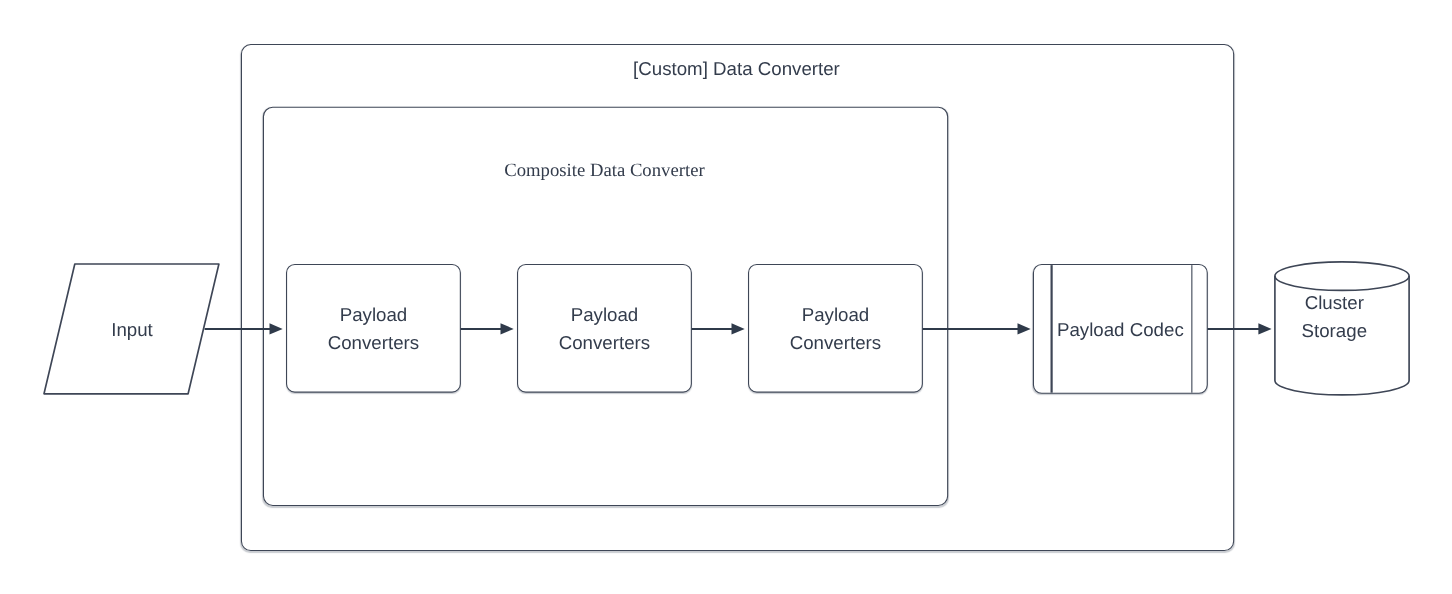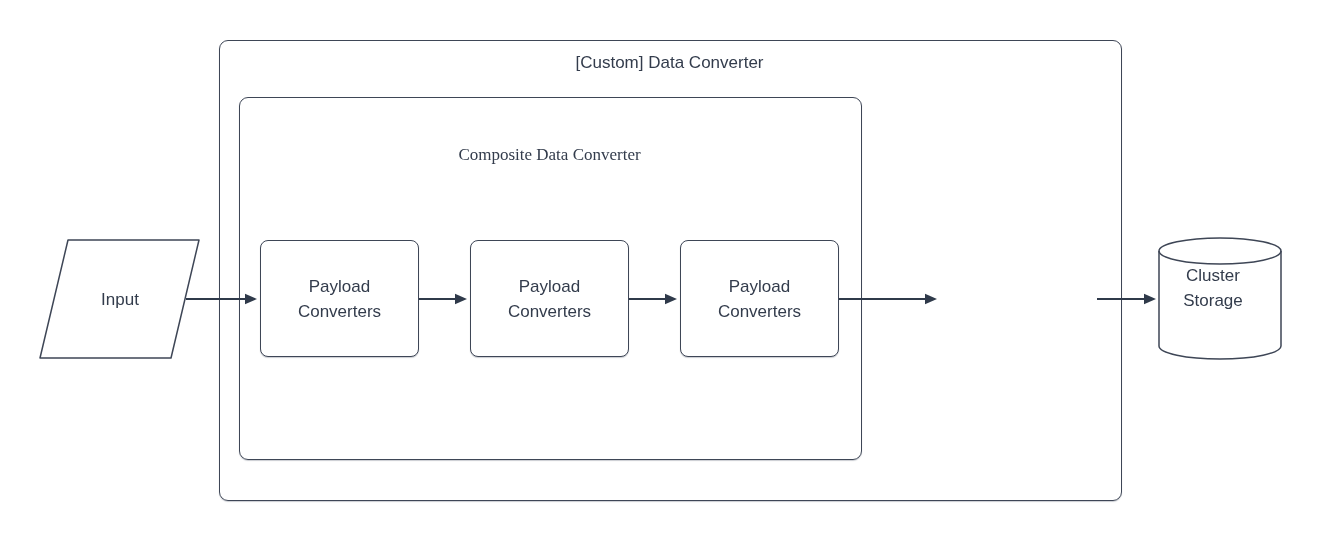--- a/index.html
+++ b/index.html
@@ -130,18 +130,23 @@
   <div class="node-rect converter-1">
     <div class="node-label">Payload Converters</div>
   </div>
   <div class="node-rect converter-2">
     <div class="node-label">Payload Converters</div>
   </div>
   <div class="node-rect converter-3">
     <div class="node-label">Payload Converters</div>
   </div>
 
+  <div class="node-rect codec-box">
+    <div class="codec-bar codec-bar-left"></div>
+    <div class="codec-bar codec-bar-right"></div>
+    <div class="node-label">Payload Codec</div>
+  </div>
 
   <div class="float-label storage-label">
     <div class="node-label">Cluster Storage</div>
   </div>
 
 </div>
 
 </body></html>

